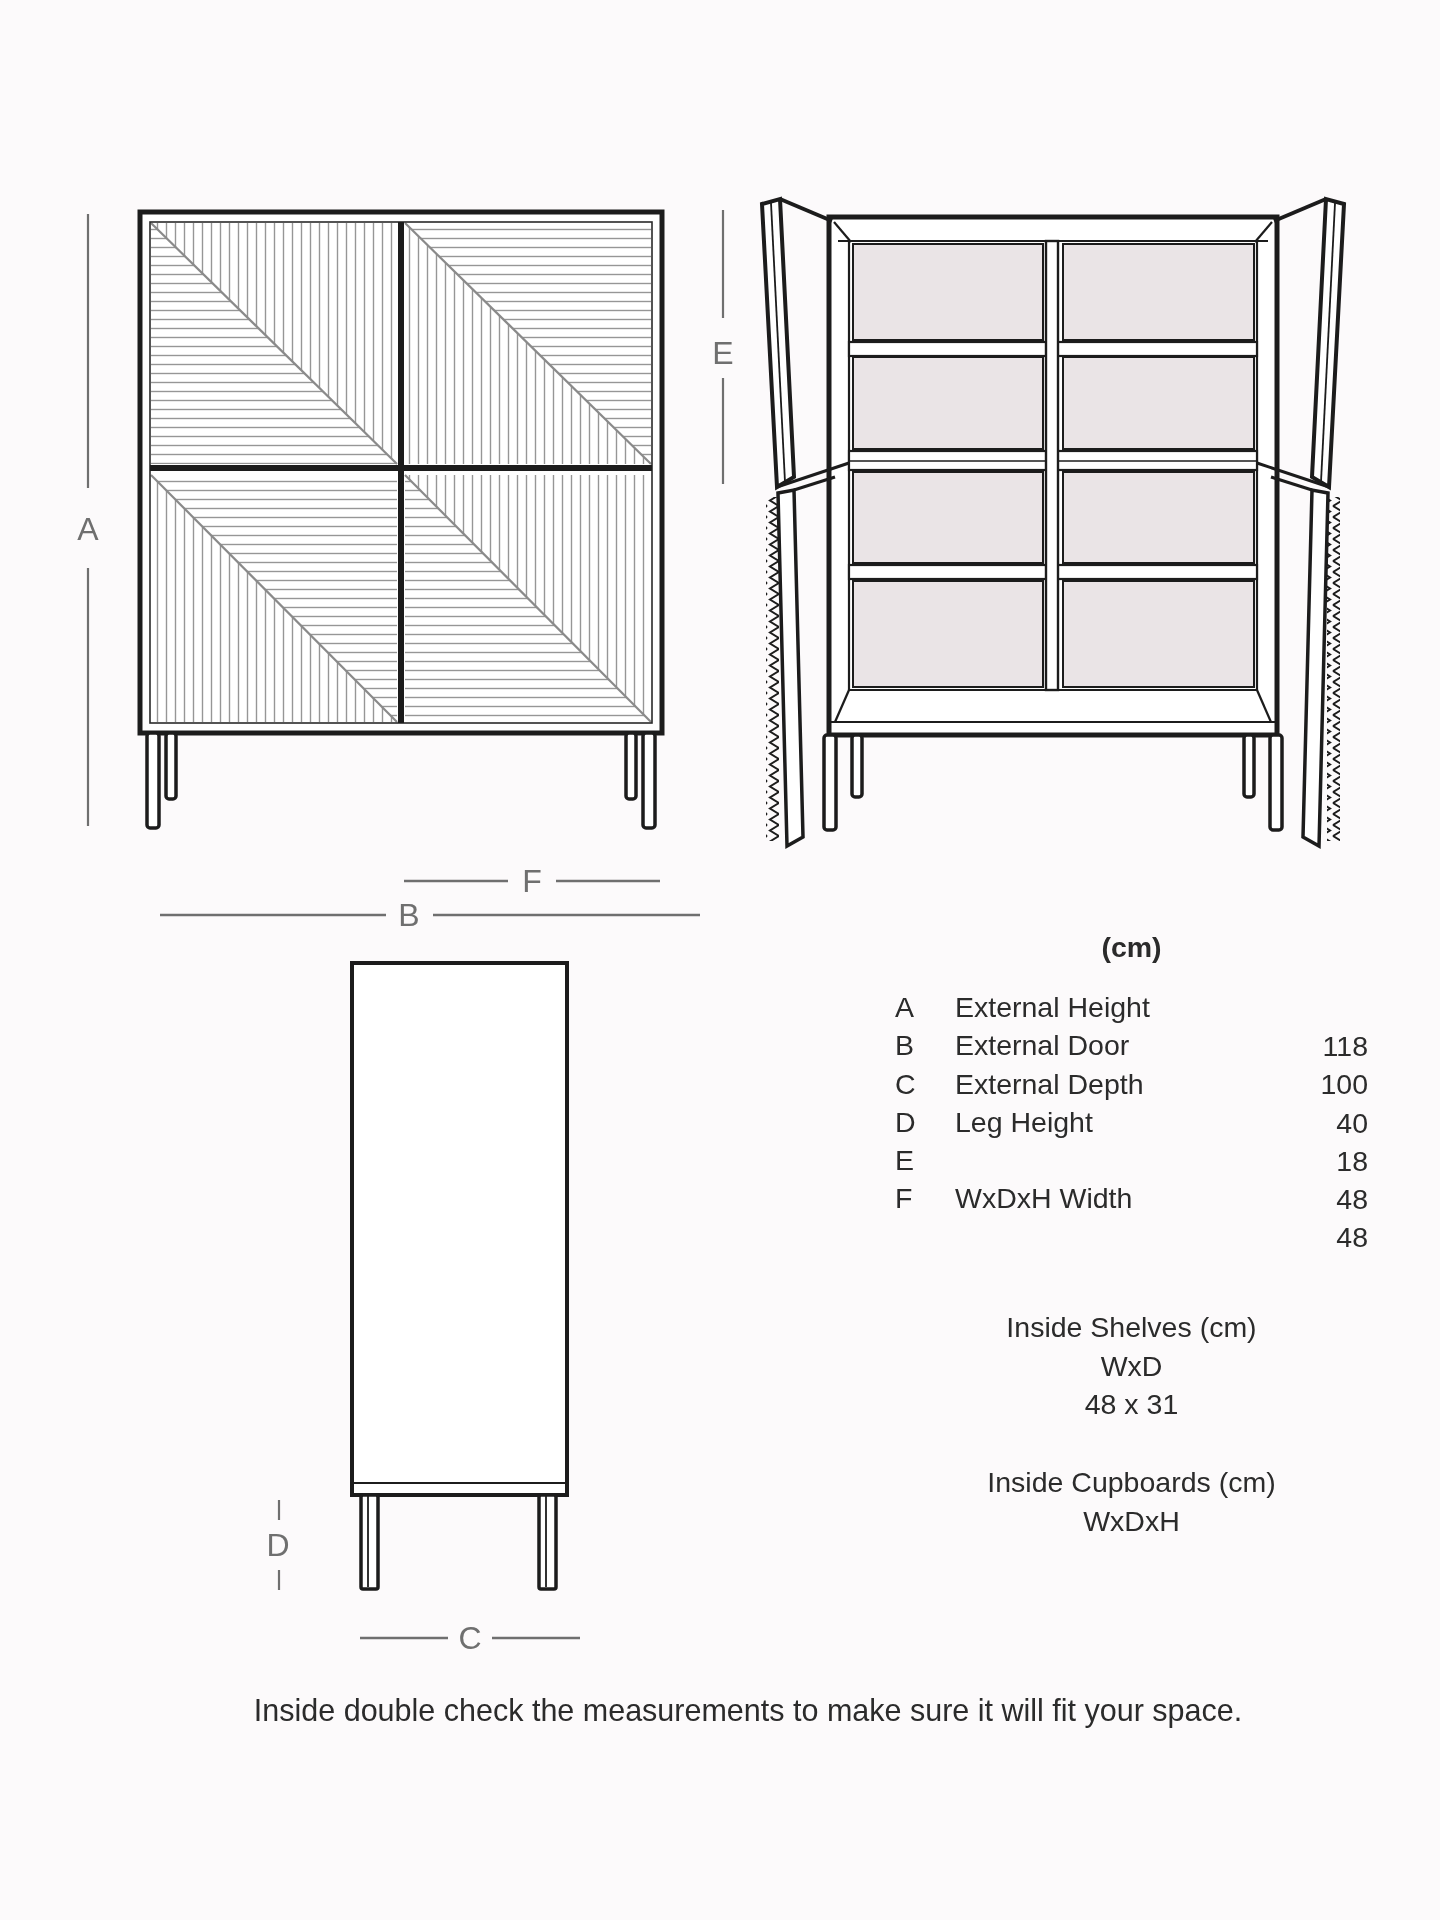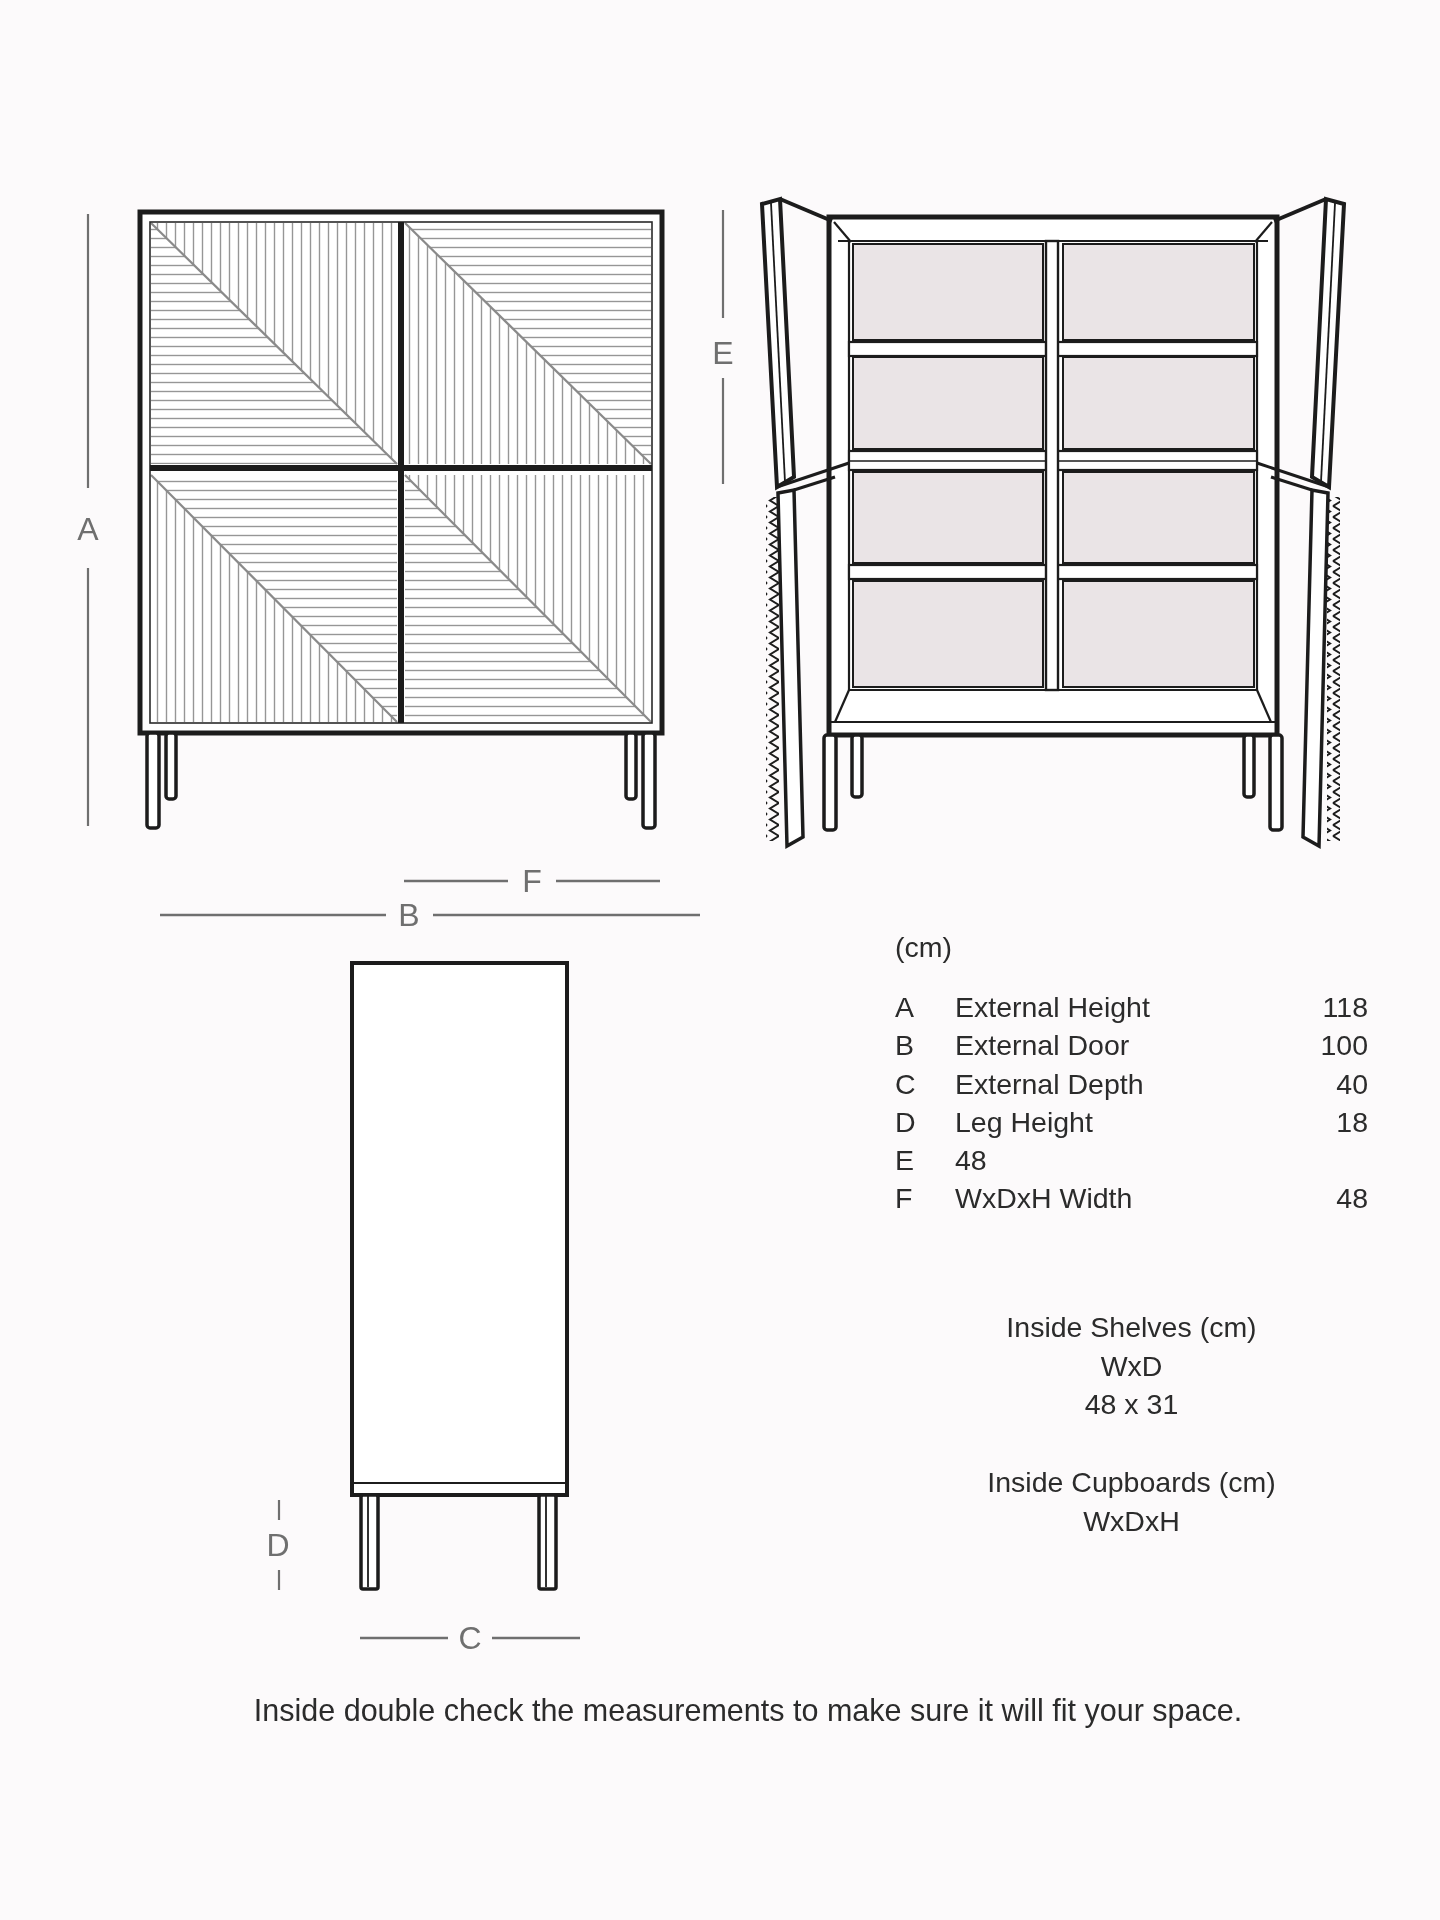--- a/index.html
+++ b/index.html
@@ -15,24 +15,24 @@
     font-family:"Liberation Sans", sans-serif;
     font-size:32px;
     fill:#6f6f6f;
     text-anchor:middle;
   }
   .overlay{position:absolute;box-sizing:border-box;}
   #dimension-table{
     left:895px;top:928px;width:473px;
     font-size:28.5px;line-height:38.3px;
   }
-  .unit-header{text-align:left;height:38px;margin-bottom:22px;}
+  .unit-header{text-align:center;height:38px;margin-bottom:22px;font-weight:bold;}
   .dim-row{display:grid;grid-template-columns:60px 1fr auto;height:38.3px;}
   .dim-row .letter{text-align:left;}
-  .dim-row .value{}
+  .dim-row .value{text-align:right;margin-top:39px;}
   .center-block{
     left:895px;width:473px;text-align:center;
     font-size:28.5px;line-height:38.6px;
   }
   #inside-shelves-block{top:1308px;}
   #inside-cupboards-block{top:1463px;}
   #footer-note{
     left:60px;top:1689px;width:1376px;text-align:center;
     font-size:30.5px;line-height:42px;
   }

